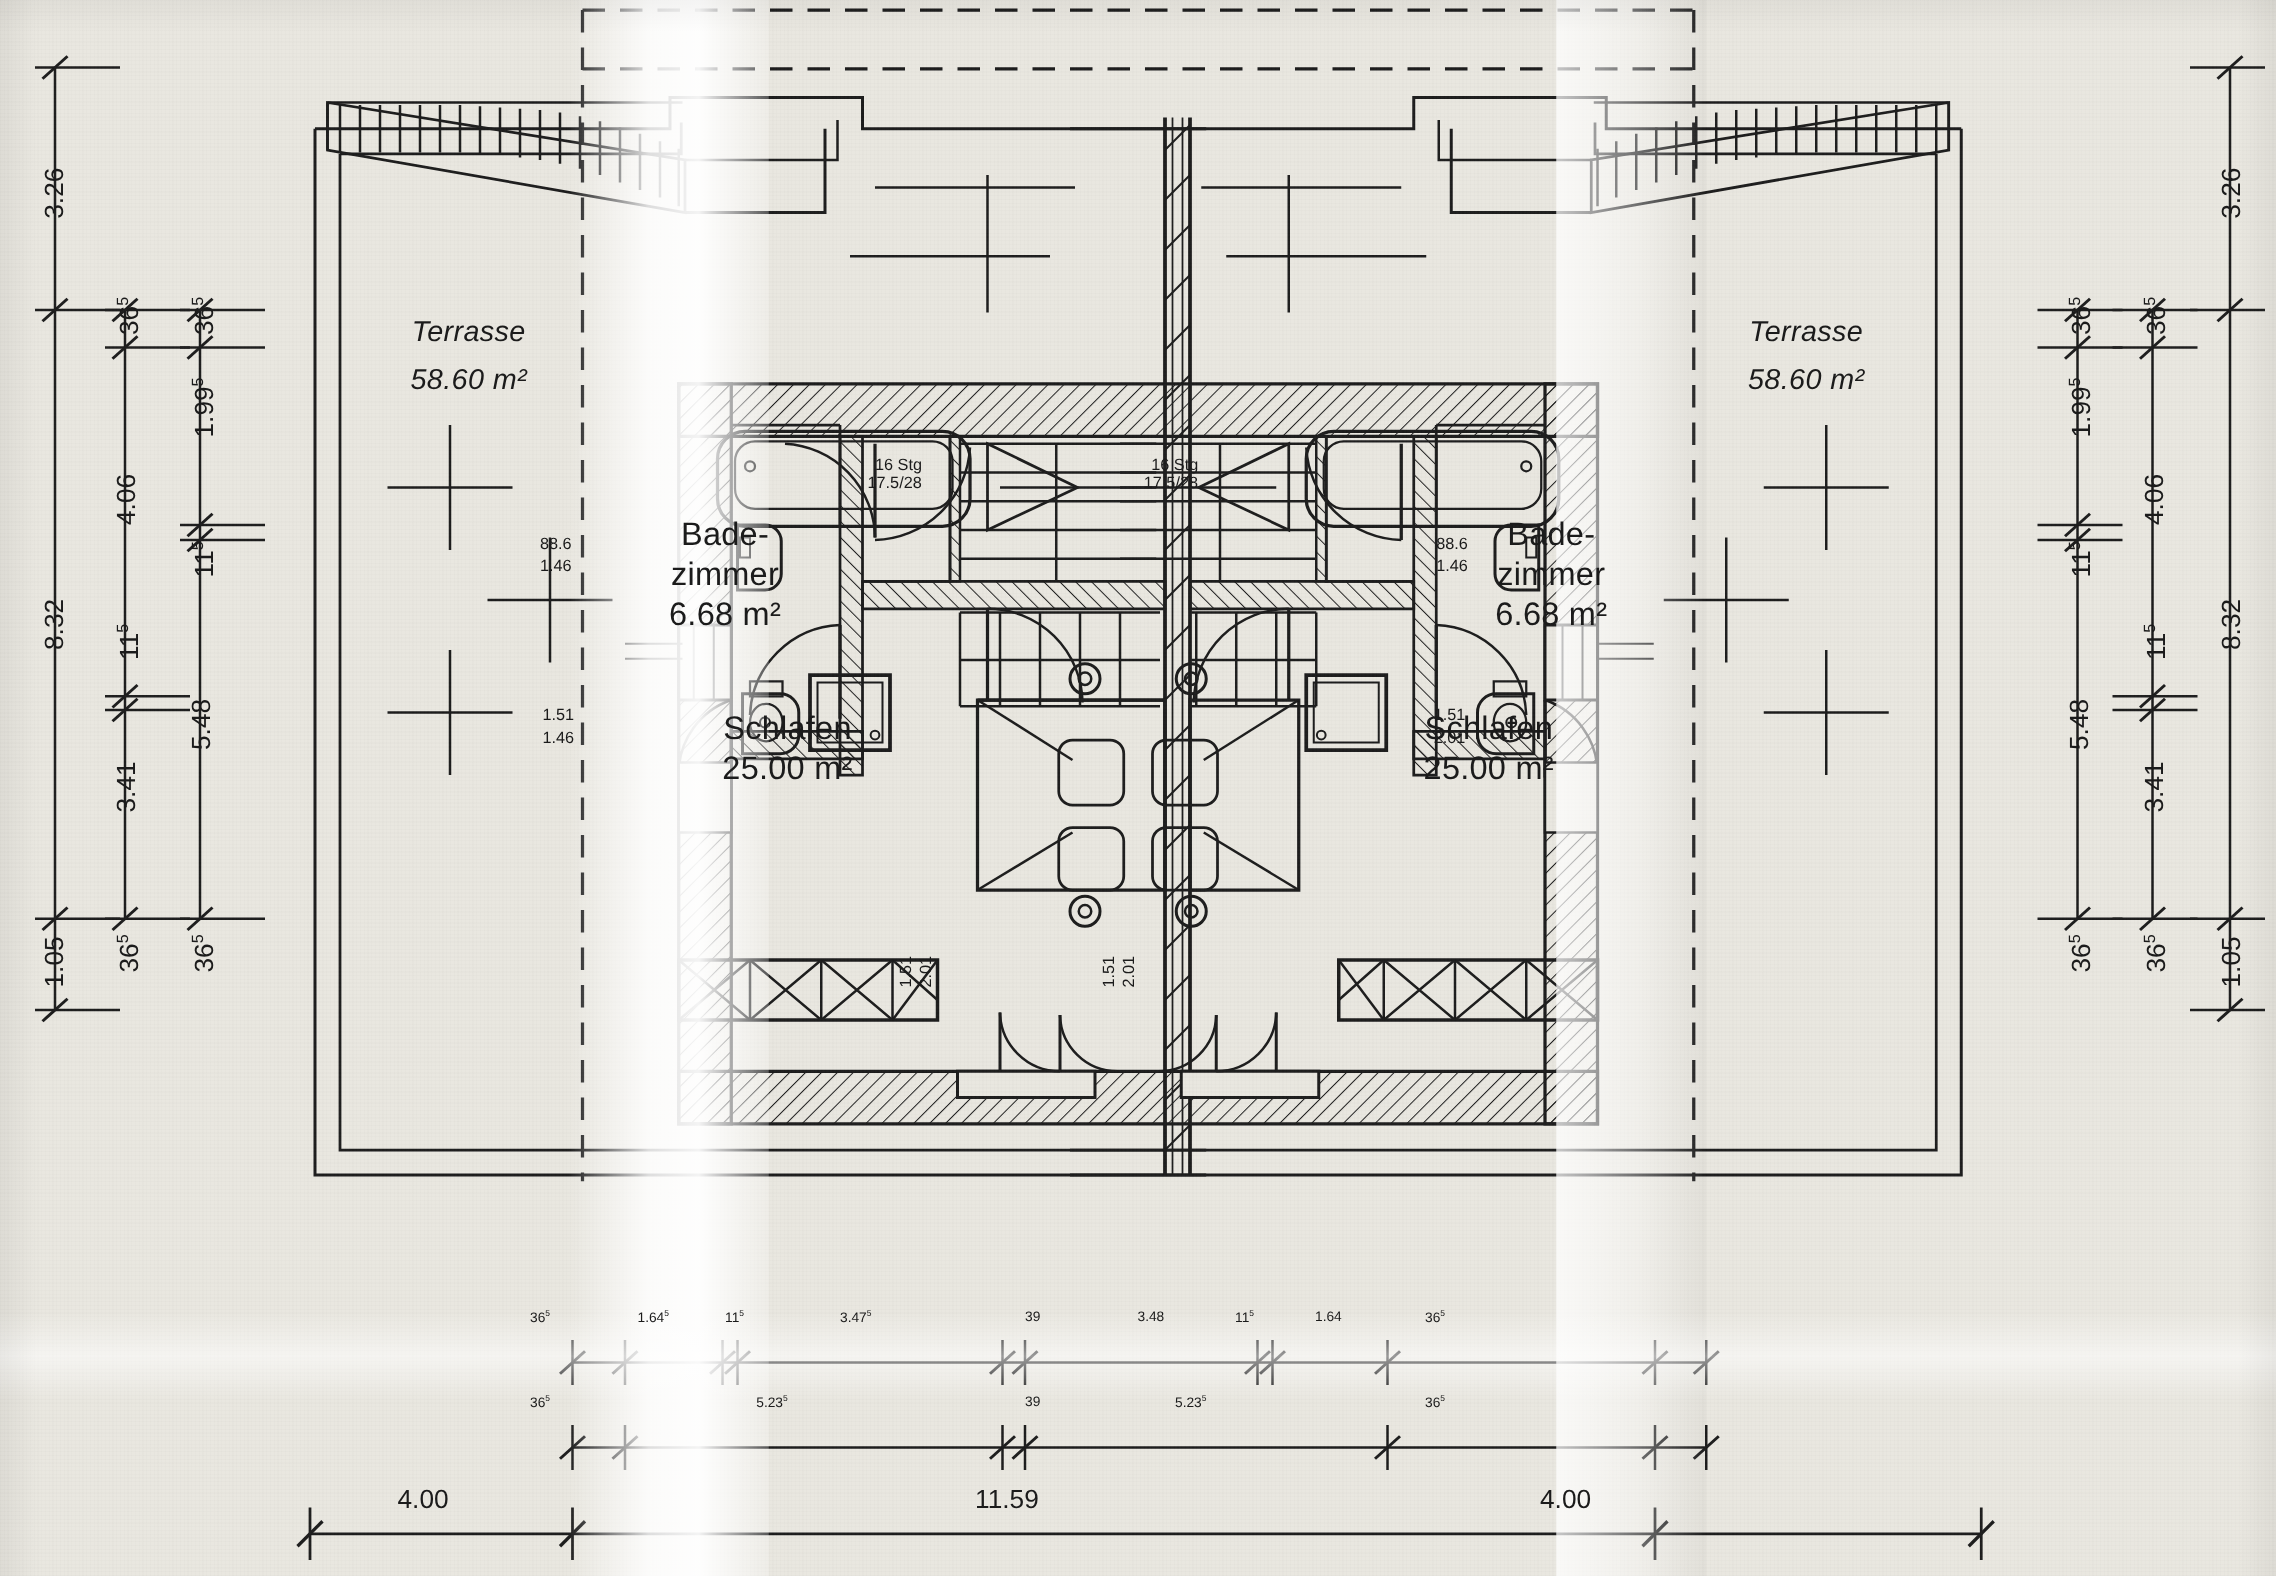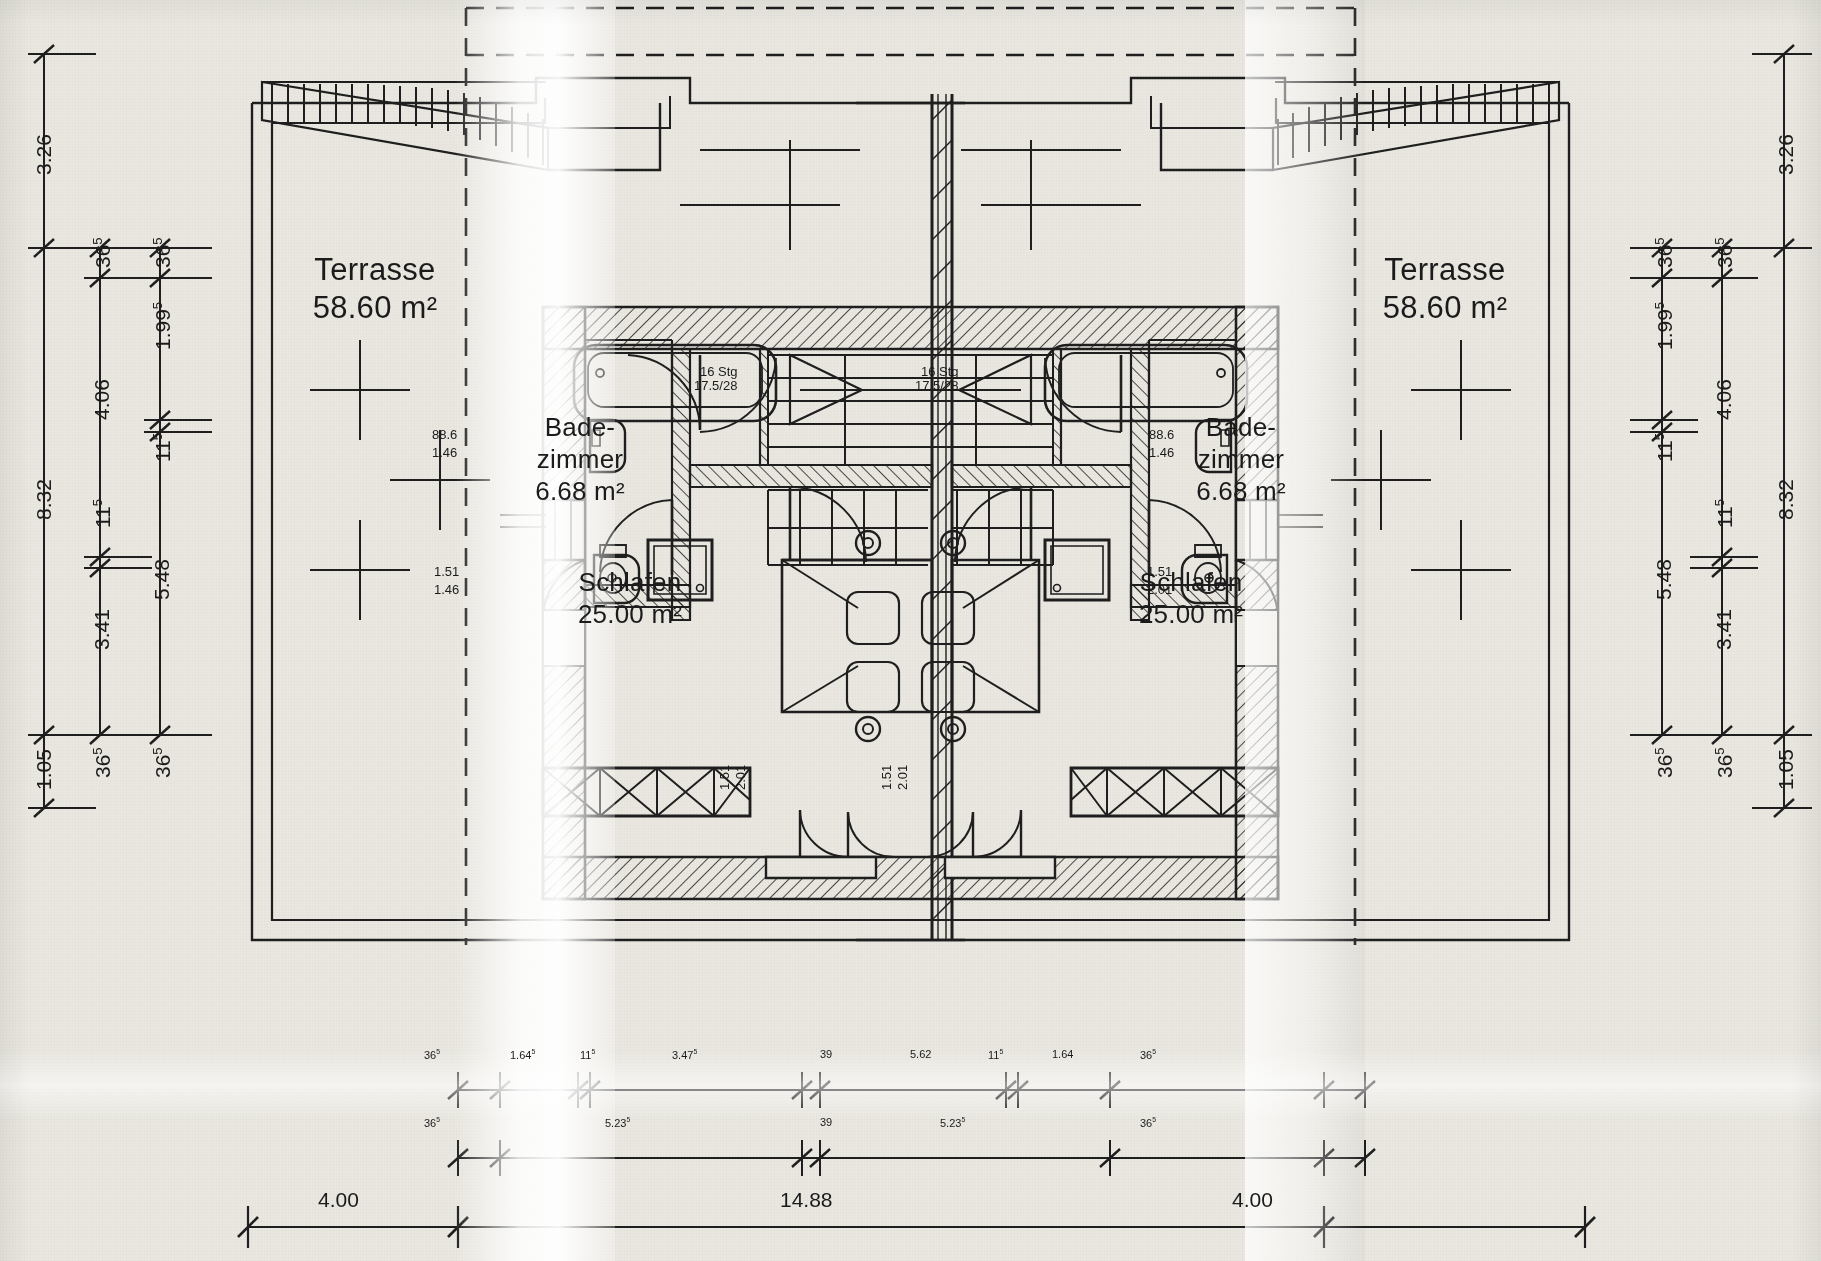--- a/index.html
+++ b/index.html
@@ -43,21 +43,21 @@
   }
   svg#plan{position:absolute;inset:0;width:1821px;height:1261px;}
   .lbl{
     position:absolute;
     color:#1b1b1b;
     font-family:"Liberation Sans", sans-serif;
     white-space:nowrap;
     line-height:1.18;
   }
   .room-name{font-size:26px;letter-spacing:0.2px;}
-  .terrasse-name{font-size:31px;letter-spacing:0.3px;}
+  .terrasse-name{font-size:23px;letter-spacing:0.3px;font-style:italic;}
   .dim{font-size:21px;}
   .dim-sm{font-size:11px;}
   .dim-tiny{font-size:13px;line-height:1.05;}
   .sup{font-size:0.62em;vertical-align:super;}
   .rot{transform-origin:0 0;transform:rotate(-90deg);}
   .ctr{text-align:center;}
 </style>
 </head>
 <body>
 
@@ -622,27 +622,27 @@
       <div class="lbl dim rot" style="left: 1712px; top: 650px;">3.41</div>
       <div class="lbl dim rot" style="left: 1712px; top: 778px;">36<span class="sup">5</span></div>
       <div class="lbl dim rot" style="left: 1774px; top: 175px;">3.26</div>
       <div class="lbl dim rot" style="left: 1774px; top: 520px;">8.32</div>
       <div class="lbl dim rot" style="left: 1774px; top: 790px;">1.05</div>
       <div class="lbl dim-sm" style="left: 424px; top: 1048px;">36<span class="sup">5</span></div>
       <div class="lbl dim-sm" style="left: 510px; top: 1048px;">1.64<span class="sup">5</span></div>
       <div class="lbl dim-sm" style="left: 580px; top: 1048px;">11<span class="sup">5</span></div>
       <div class="lbl dim-sm" style="left: 672px; top: 1048px;">3.47<span class="sup">5</span></div>
       <div class="lbl dim-sm" style="left: 820px; top: 1048px;">39</div>
-      <div class="lbl dim-sm" style="left: 910px; top: 1048px;">5.62</div>
+      <div class="lbl dim-sm" style="left: 910px; top: 1048px;">3.48</div>
       <div class="lbl dim-sm" style="left: 988px; top: 1048px;">11<span class="sup">5</span></div>
       <div class="lbl dim-sm" style="left: 1052px; top: 1048px;">1.64</div>
       <div class="lbl dim-sm" style="left: 1140px; top: 1048px;">36<span class="sup">5</span></div>
       <div class="lbl dim-sm" style="left: 424px; top: 1116px;">36<span class="sup">5</span></div>
       <div class="lbl dim-sm" style="left: 605px; top: 1116px;">5.23<span class="sup">5</span></div>
       <div class="lbl dim-sm" style="left: 820px; top: 1116px;">39</div>
       <div class="lbl dim-sm" style="left: 940px; top: 1116px;">5.23<span class="sup">5</span></div>
       <div class="lbl dim-sm" style="left: 1140px; top: 1116px;">36<span class="sup">5</span></div>
       <div class="lbl dim" style="left: 318px; top: 1188px;">4.00</div>
-      <div class="lbl dim" style="left: 780px; top: 1188px;">14.88</div>
+      <div class="lbl dim" style="left: 780px; top: 1188px;">11.59</div>
       <div class="lbl dim" style="left: 1232px; top: 1188px;">4.00</div>
     </div>
 
 </div>
 
 </body></html>

